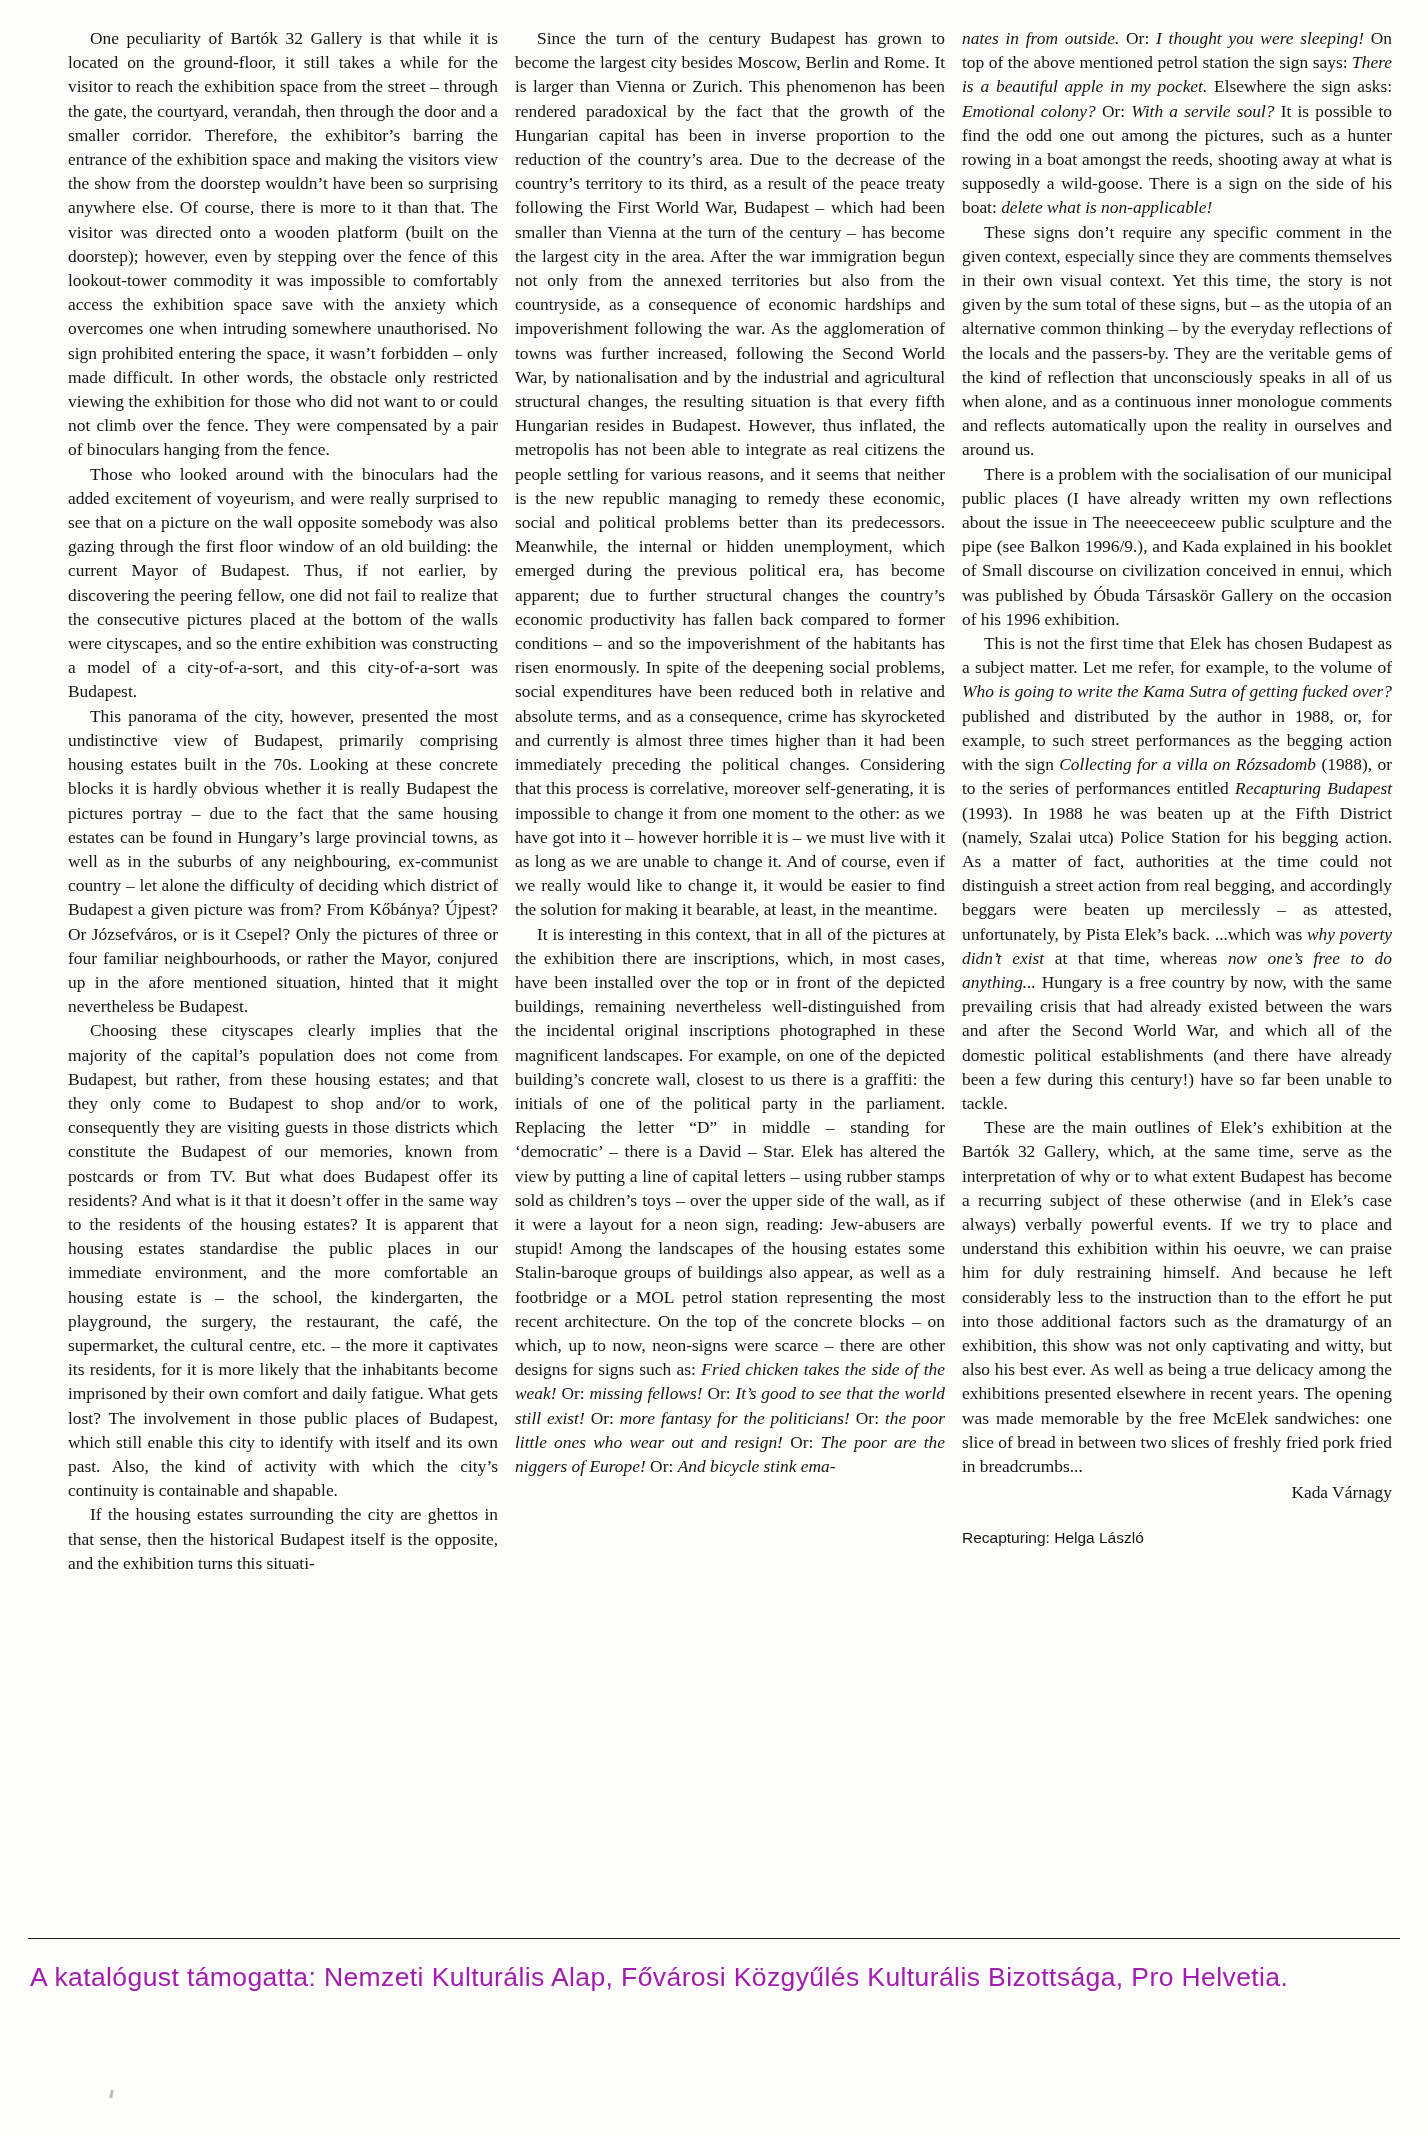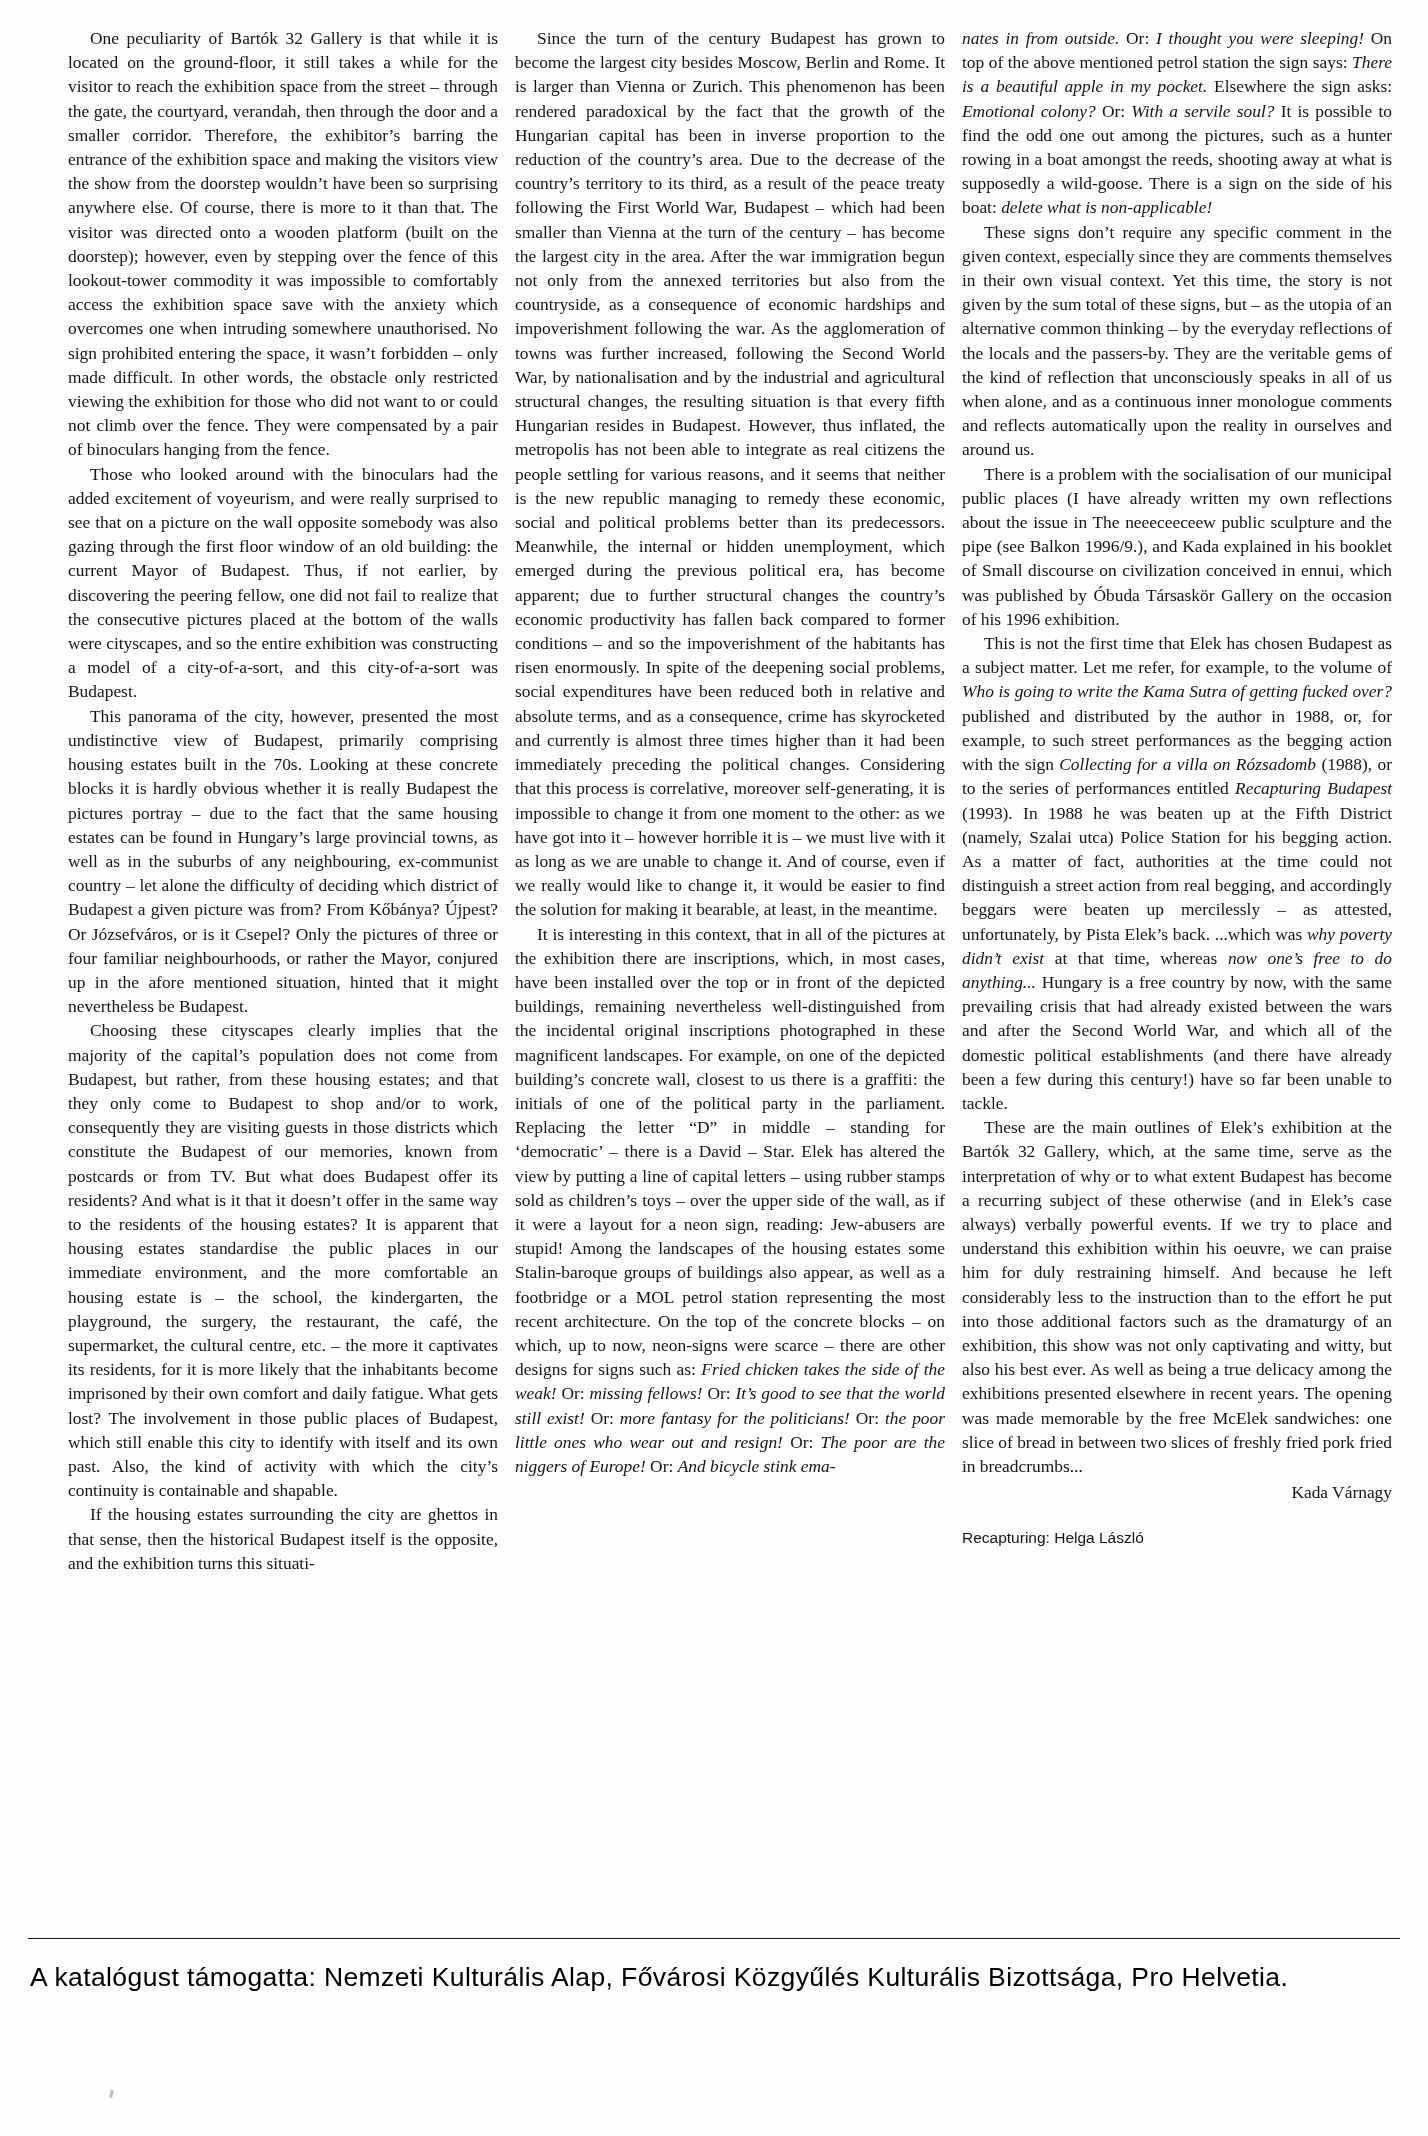--- a/index.html
+++ b/index.html
@@ -67,21 +67,21 @@
     border-top: 1.6px solid #1a1a1a;
   }
   .footer {
     position: absolute;
     left: 30px;
     right: 24px;
     top: 1962px;
     font-family: "Liberation Sans", sans-serif;
     font-size: 26.5px;
     letter-spacing: 0.4px;
-    color: #000000;
+    color: #a21caf;
     white-space: nowrap;
   }
   .speck {
     position: absolute;
     width: 3px;
     height: 8px;
     background: #bdbdbd;
     left: 110px;
     top: 2090px;
     transform: rotate(12deg);

